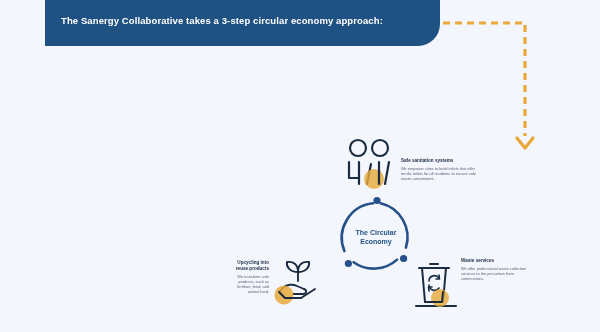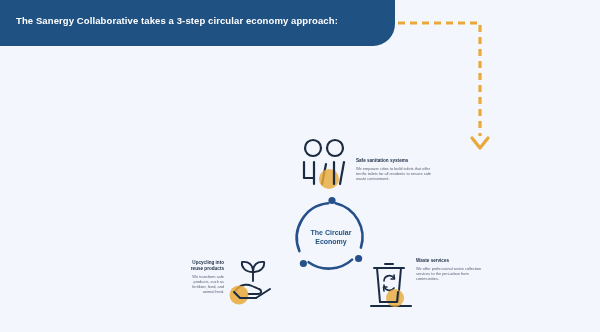--- a/index.html
+++ b/index.html
@@ -3,21 +3,21 @@
 <meta charset="utf-8">
 <style>
   html,body{margin:0;padding:0;}
   body{
     width:600px;height:332px;
     background:#f4f6fd;
     font-family:"Liberation Sans", sans-serif;
     overflow:hidden;
     position:relative;
   }
-  #stage{position:absolute;inset:0;}
+  #stage{position:absolute;inset:0;margin-left:45px;}
 
   
   .header-bar{
     position:absolute;left:0;top:0;
     width:395px;height:46px;
     background:#1f5182;
     border-bottom-right-radius:22px;
   }
   .header-title{
     position:absolute;left:16px;top:15px;

